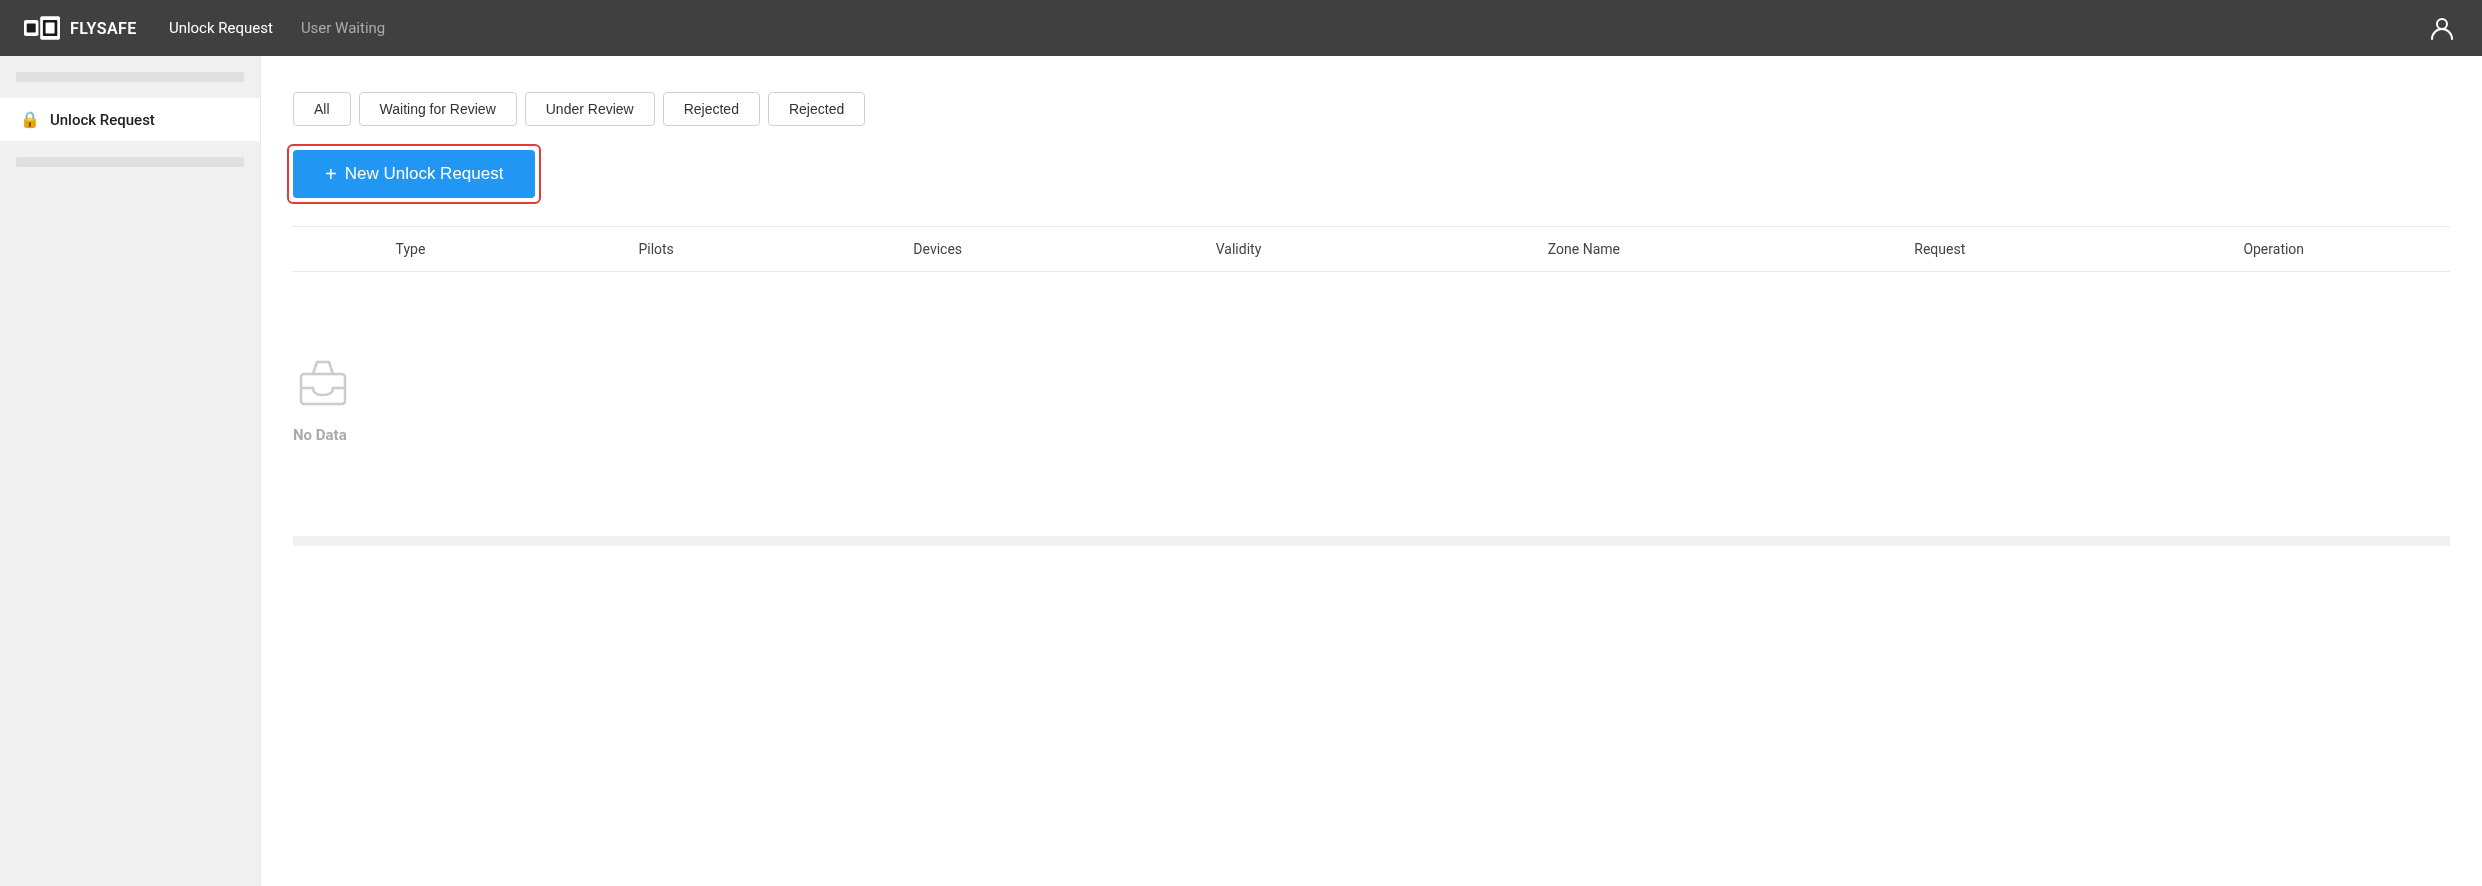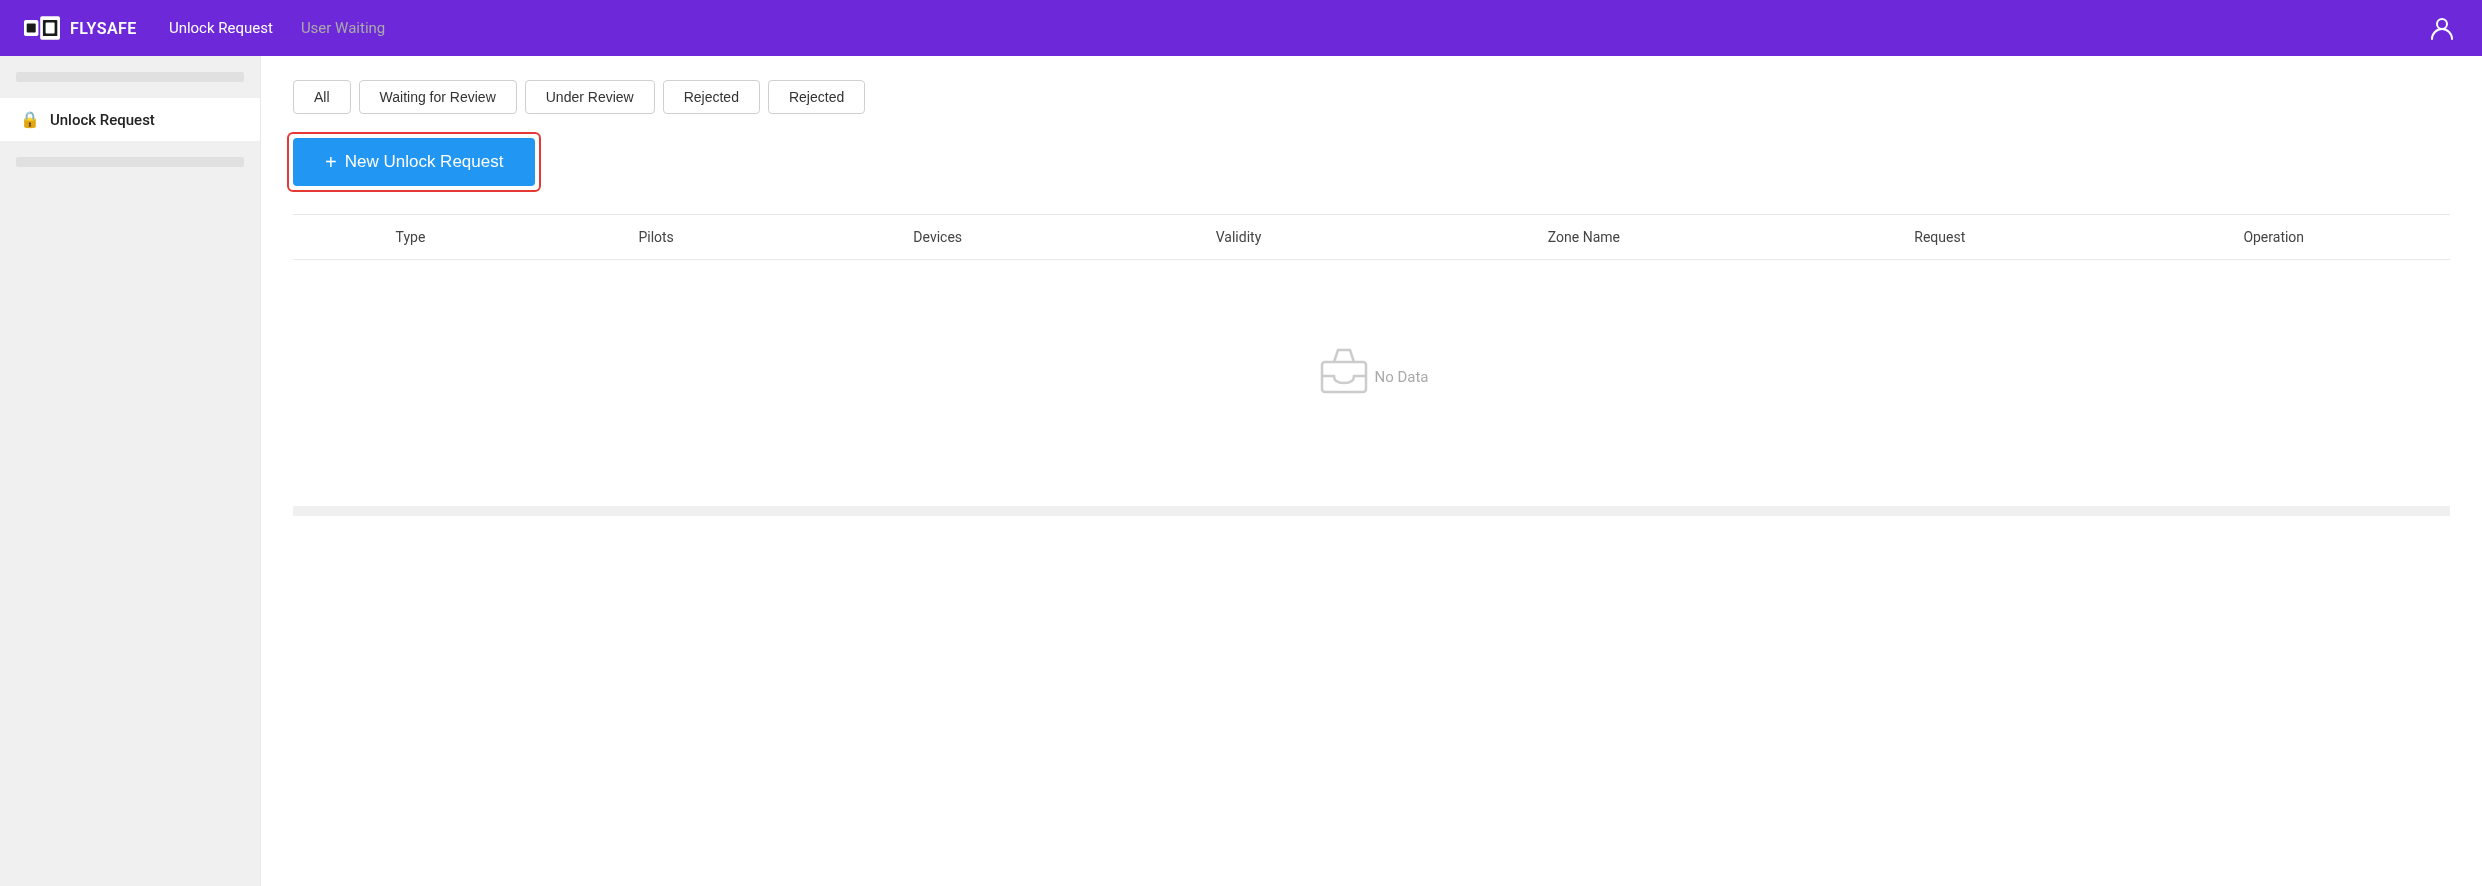--- a/index.html
+++ b/index.html
@@ -9,21 +9,21 @@
     }
 
     body {
       font-family: -apple-system, BlinkMacSystemFont, 'Segoe UI', Roboto, sans-serif;
       background: #f0f0f0;
       min-height: 100vh;
     }
 
     
     .navbar {
-      background: #6d28d9;
+      background: #404040;
       height: 56px;
       display: flex;
       align-items: center;
       padding: 4px 24px;
       justify-content: space-between;
     }
 
     .navbar-left {
       display: flex;
       align-items: center;
@@ -124,21 +124,21 @@
     }
 
     .lock-icon {
       font-size: 16px;
     }
 
     
     .main-content {
       flex: 1;
       background: #ffffff;
-      padding: 24px 32px;
+      padding: 36px 32px;
       border-left: 1px solid #e8e8e8;
     }
 
     
     .filter-tabs {
       display: flex;
       gap: 8px;
       margin-bottom: 24px;
       flex-wrap: wrap;
     }
@@ -207,24 +207,25 @@
       text-align: center;
       padding: 14px 16px;
       font-size: 14px;
       font-weight: 400;
       color: #444444;
     }
 
     
     .empty-state {
       display: flex;
-      flex-direction: row;
-      align-items: center;
+      flex-direction: column;
+      align-items: flex-start;
       justify-content: center;
       padding: 80px 0 60px 0;
+      font-weight: bold;
     }
 
     .empty-icon {
       width: 60px;
       height: 60px;
       margin-bottom: 14px;
       color: #cccccc;
     }
 
     .empty-text {

